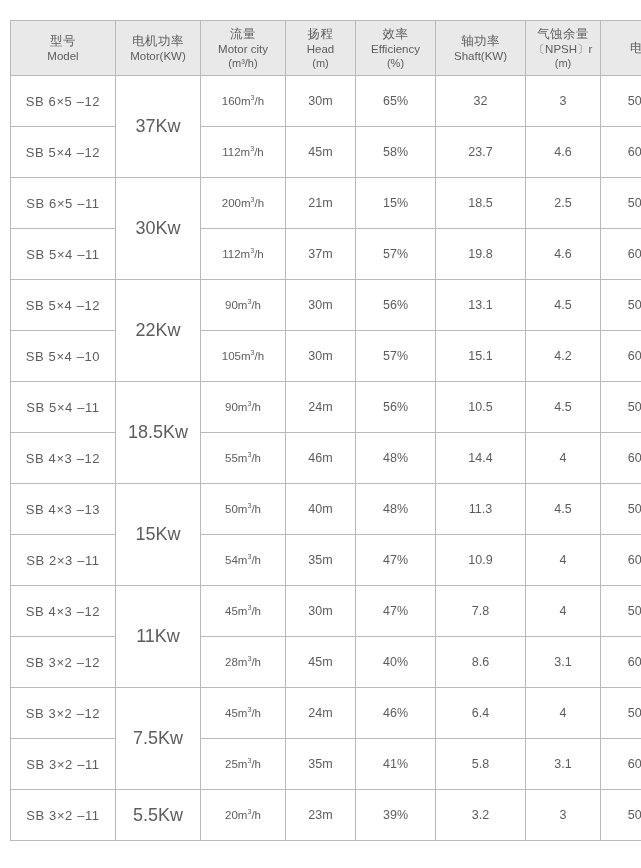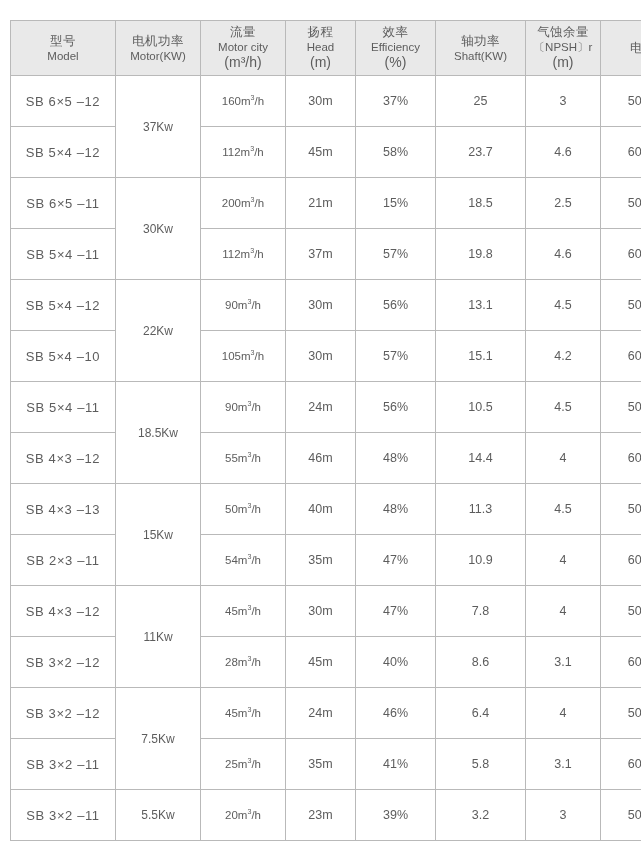--- a/index.html
+++ b/index.html
@@ -48,34 +48,34 @@
     display: block;
     font-size: 12.5px;
     letter-spacing: 0.4px;
   }
   th .en {
     display: block;
     font-size: 11.5px;
   }
   th .un {
     display: block;
-    font-size: 14px;
+    font-size: 11px;
   }
   tbody td {
     height: 50px;
     font-size: 12.5px;
   }
   td.model {
     font-size: 13px;
     letter-spacing: 0.6px;
     padding-left: 14px;
     text-align: left;
   }
   td.motor {
-    font-size: 12px;
+    font-size: 18px;
   }
   td.flow {
     font-size: 11.5px;
     margin-left: 40px;
   }
   td.head, td.eff, td.shaft, td.npsh, td.volt {
     font-size: 12.5px;
   }
   sup {
     font-size: 0.62em;
@@ -144,22 +144,22 @@
           <span class="cn">电制</span>
         </th>
       </tr>
     </thead>
     <tbody id="spec-body">
         <tr>
           <td class="model">SB 6×5 –12</td>
           <td class="motor" rowspan="2">37Kw</td>
           <td class="flow">160m<sup>3</sup>/h</td>
           <td class="head">30m</td>
-          <td class="eff">37%</td>
-          <td class="shaft">25</td>
+          <td class="eff">65%</td>
+          <td class="shaft">32</td>
           <td class="npsh">3</td>
           <td class="volt">50HZ</td>
         </tr>
         <tr>
           <td class="model">SB 5×4 –12</td>
           <td class="flow">112m<sup>3</sup>/h</td>
           <td class="head">45m</td>
           <td class="eff">58%</td>
           <td class="shaft">23.7</td>
           <td class="npsh">4.6</td>

